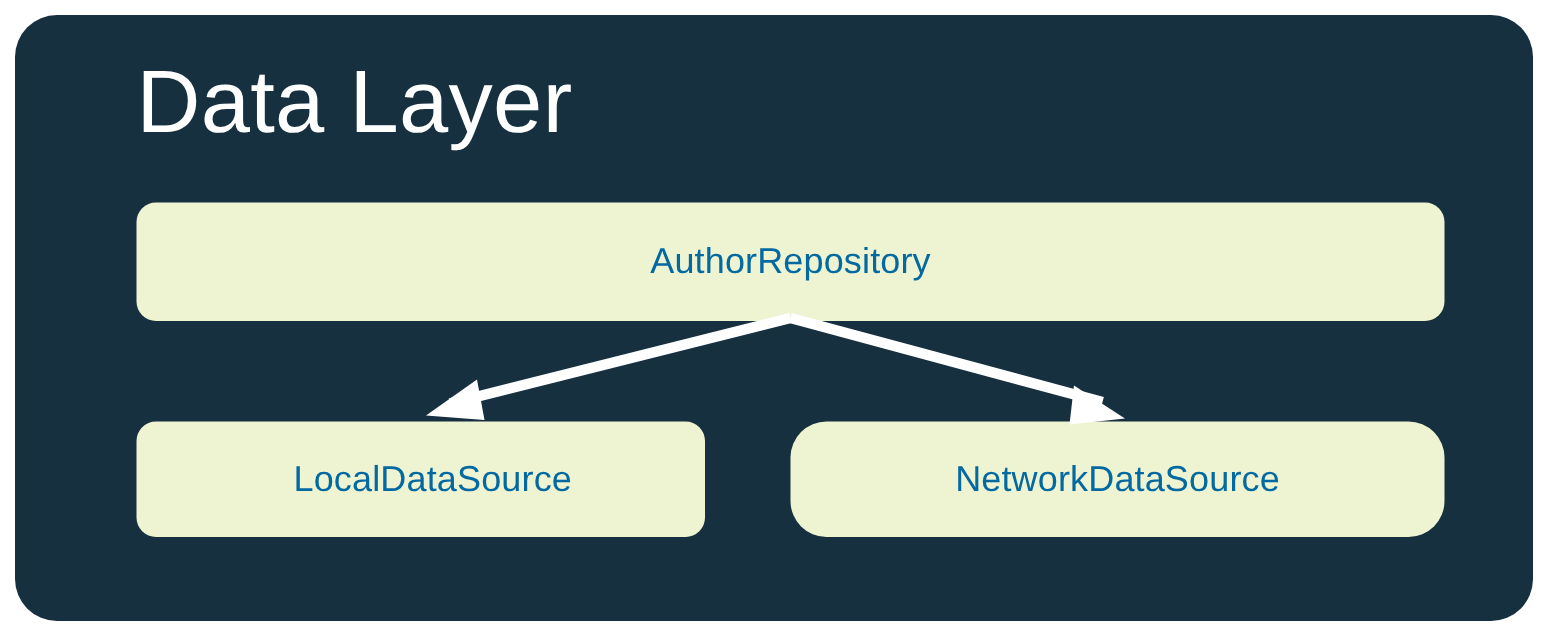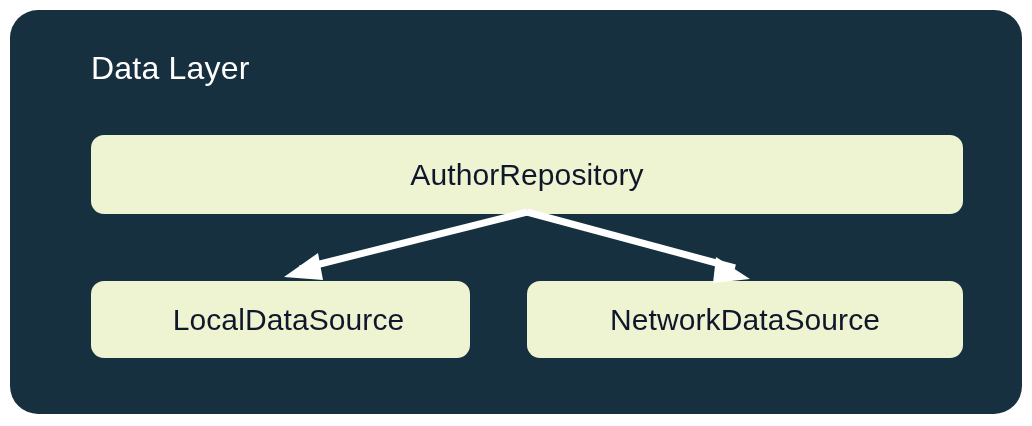--- a/index.html
+++ b/index.html
@@ -31,43 +31,43 @@
     background: #17303F;
     border-radius: 28px;
     box-sizing: border-box;
   }
 
   
   .layer-title {
     position: absolute;
     left: 81px;
     top: 31px;
-    font-size: 32px;
+    font-size: 59px;
     line-height: 54px;
     font-weight: 400;
     color: #ffffff;
     letter-spacing: 0.2px;
     white-space: nowrap;
   }
 
   
   .node-card {
     position: absolute;
     background: #EEF3D2;
     border-radius: 13px;
     display: flex;
     align-items: center;
     justify-content: center;
     box-sizing: border-box;
   }
   .node-card .node-label {
-    font-size: 30px;
+    font-size: 24px;
     line-height: 36px;
     font-weight: 400;
-    color: #0f172a;
+    color: #0369a1;
     letter-spacing: 0.1px;
     white-space: nowrap;
   }
 
   #node-author-repository {
     left: 91px;
     top: 135px;
     width: 872px;
     height: 79px;
   }
@@ -76,20 +76,21 @@
     top: 281px;
     width: 379px;
     height: 77px;
     padding-left: 16px;
   }
   #node-network-data-source {
     left: 527px;
     top: 281px;
     width: 436px;
     height: 77px;
+    border-radius: 24px;
   }
 
   
   .arrow-layer {
     position: absolute;
     left: 0;
     top: 0;
     width: 1032px;
     height: 426px;
     pointer-events: none;

